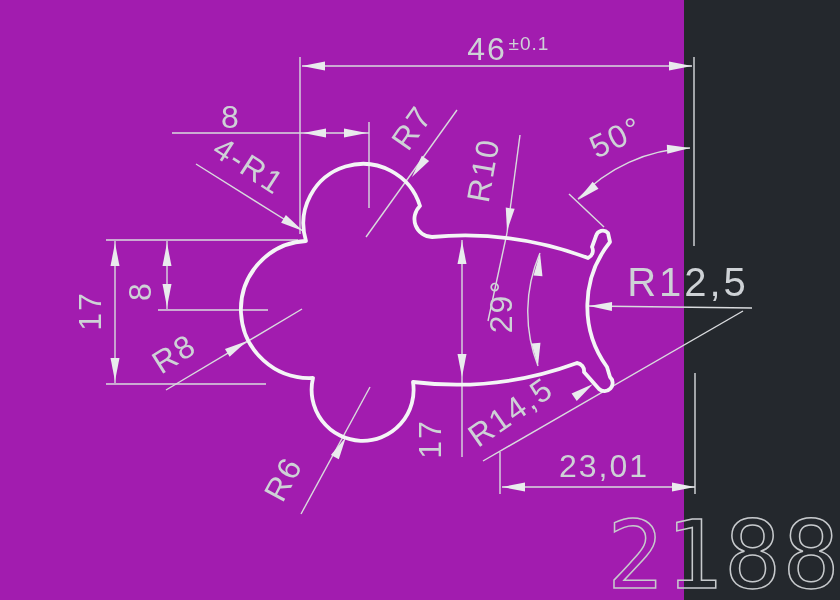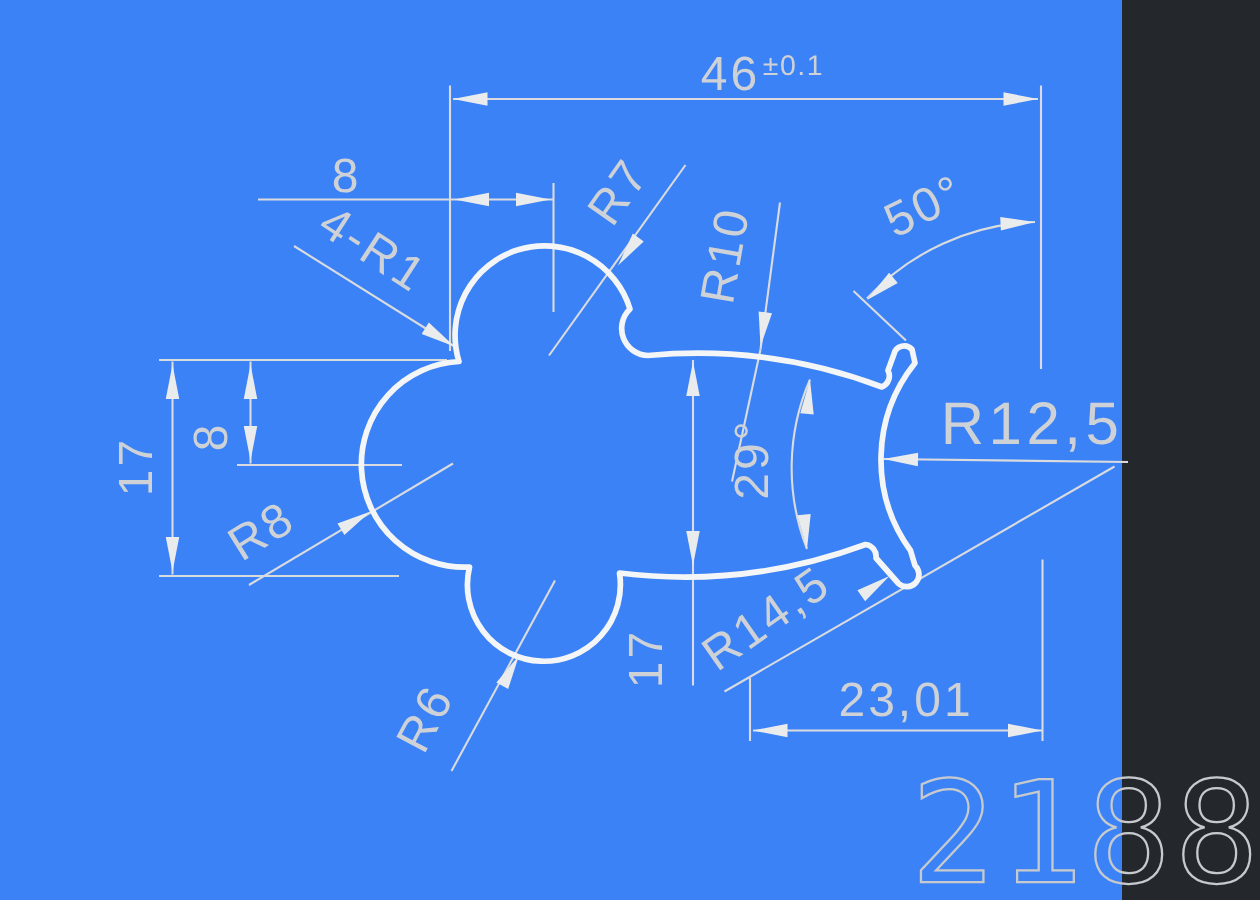--- a/index.html
+++ b/index.html
@@ -1,16 +1,16 @@
 <!DOCTYPE html>
 <html><head>
 <meta charset="utf-8">
 <style>
   html,body{margin:0;padding:0;background:#24282d;width:840px;height:600px;overflow:hidden;}
-  #stage{position:relative;width:748px;height:600px;background:#3b82f6;}
+  #stage{position:relative;width:684px;height:600px;background:#a21caf;}
   svg{display:block;}
   .thin{stroke:#d9dbde;stroke-width:1.4;fill:none;}
   .outline{stroke:#f4f5f6;stroke-width:3.8;fill:none;stroke-linejoin:round;stroke-linecap:round;}
   .arrows path{fill:#e9ebed;stroke:none;}
   text{fill:#ced2d6;font-family:"Liberation Sans",sans-serif;letter-spacing:2px;}
   .dim{font-size:32px;}
   .dim-big{font-size:40px;letter-spacing:3px;}
   .dim-tol{font-size:19px;letter-spacing:1px;}
   .mid{text-anchor:middle;}
   .partnum{fill:none;stroke:#c7cacd;stroke-width:1.5;font-family:"DejaVu Sans Mono",monospace;font-size:94px;letter-spacing:2px;}

